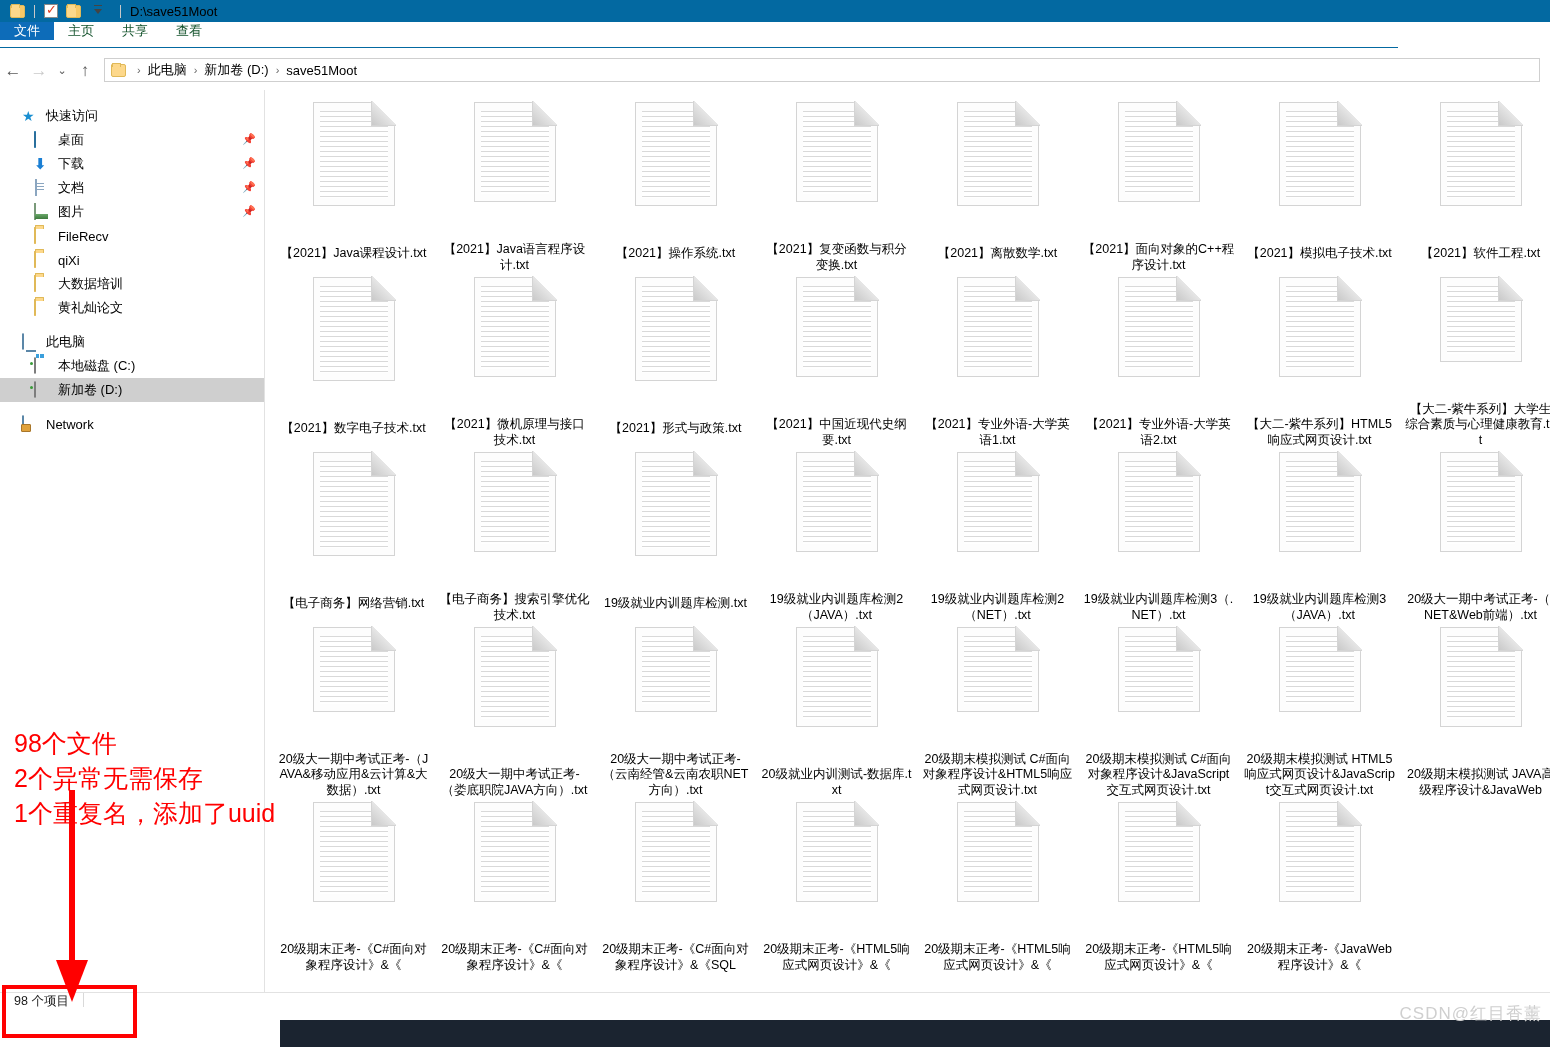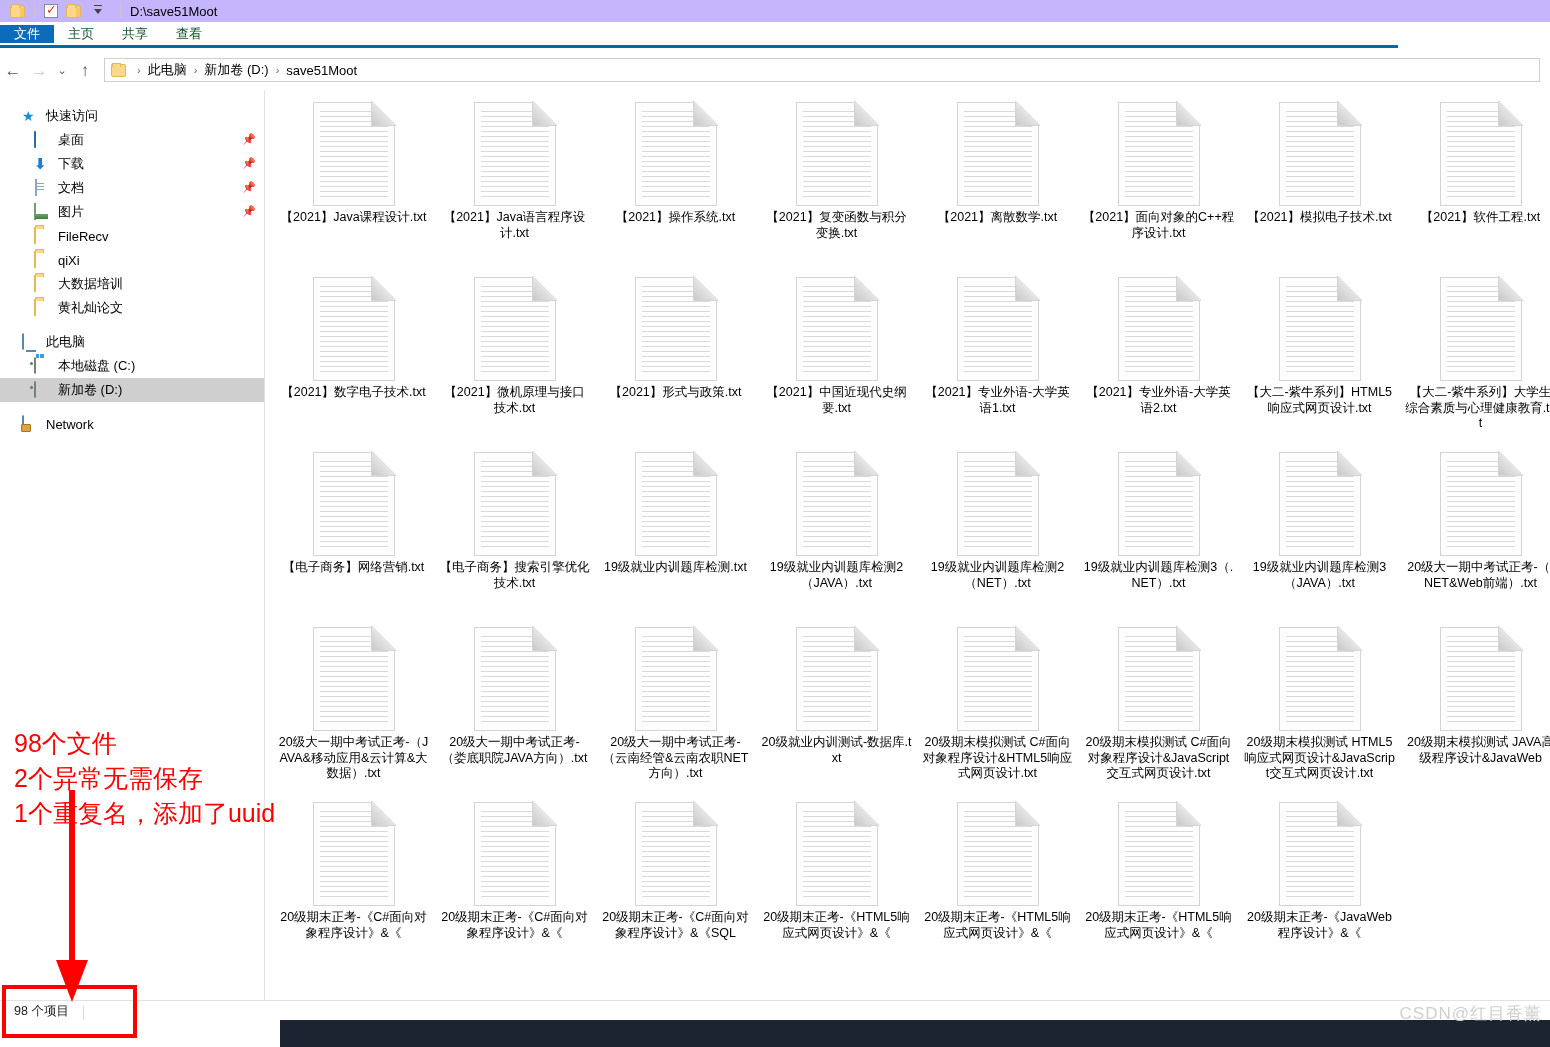--- a/index.html
+++ b/index.html
@@ -8,21 +8,21 @@
     overflow: hidden;
     background: #ffffff;
     font-family: "Liberation Sans", "DejaVu Sans", sans-serif;
     -webkit-font-smoothing: antialiased;
   }
   .window { position: relative; width: 1550px; height: 1047px; background:#fff; }
 
   
   .titlebar {
     position: absolute; top: 0; left: 0; width: 1550px; height: 22px;
-    background: #c4b5fd; display: flex; align-items: center; padding-left: 6px;
+    background: #0369a1; display: flex; align-items: center; padding-left: 6px;
   }
   .qa-folder {
     width: 15px; height: 13px; position: relative; margin: 0 4px;
     background: #fdd88b; border: 1px solid #e0b958; border-radius: 1px 2px 2px 2px;
   }
   .qa-folder::before{
     content:""; position:absolute; left:0; top:-2px; width:7px; height:3px;
     background:#fdd88b; border:1px solid #e0b958; border-bottom:none; border-radius:1px 1px 0 0;
   }
   .qa-folder::after{
@@ -42,22 +42,22 @@
     border-top:5px solid #444; margin: 0 7px 0 5px;
   }
   .qa-caret-line{ width:8px;height:1px;background:#444;position:relative;top:-3px;margin-right:2px;}
   .title-text {
     font-size: 13px; color: #000; margin-left: 4px; white-space: nowrap;
   }
 
   
   .ribbon {
     position:absolute; top:22px; left:0; width:1398px; height:26px;
-    background:#ffffff; display:flex; align-items:center;
-    border-bottom:3px solid #0369a1;
+    background:#ffffff; display:flex; align-items:flex-start;
+    border-bottom:1px solid #0369a1;
   }
   .tab {
     font-size:13px; color:#14532d; display:flex; align-items:center; justify-content:center;
     padding: 0 14px; white-space:nowrap; cursor:default;
   }
   .tab.file { background:#0d6cb9; color:#fff; min-width:52px; }
 
   
   .addressbar {
     position:absolute; top:55px; left:0; width:1550px; height:30px;
@@ -172,20 +172,21 @@
   .grid {
     display:grid;
     grid-template-columns: repeat(8, 161px);
     column-gap:0px;
     row-gap:0px;
     padding-left:8px;
   }
   .cell {
     width:161px; height:175px; display:flex; flex-direction:column; align-items:center;
     padding-top:4px;
+    gap:36px;
   }
   .txt-icon {
     width:82px; height:104px; position:relative; margin-bottom:4px;
   }
   .txt-icon .page {
     position:absolute; inset:0; background:#fdfdfd;
     border:1px solid #d4d4d4;
     box-shadow:0 0 0 0 rgba(0,0,0,0);
   }
   .txt-icon .lines {
@@ -205,22 +206,22 @@
     position:absolute; right:-1px; top:-1px; width:26px; height:26px; background:#fff;
     clip-path: polygon(0 0, 100% 0, 100% 100%);
   }
   .fname {
     font-size:12.5px; line-height:15.5px; color:#000; text-align:center;
     width:152px; word-break:break-all; white-space:pre-line;
   }
 
   
   .statusbar {
-    position:absolute; left:0; bottom:27px; width:1550px; height:20px;
-    border-top:1px solid #e2e2e2; background:#fff; display:flex; align-items:flex-end;
+    position:absolute; left:0; bottom:27px; width:1550px; height:28px;
+    border-top:1px solid #e2e2e2; background:#fff; display:flex; align-items:flex-start;
   }
   .status-text { font-size:12.5px; color:#1a1a1a; padding-left:14px; white-space:nowrap; }
   .status-sep { width:1px; height:14px; background:#d9d9d9; margin-left:14px; }
 
   
   .dark-strip {
     position:absolute; left:0; bottom:0; width:1550px; height:27px; background:#1b2430;
   }
   .dark-strip-left {
     position:absolute; left:0; bottom:0; width:280px; height:27px; background:#ffffff;

